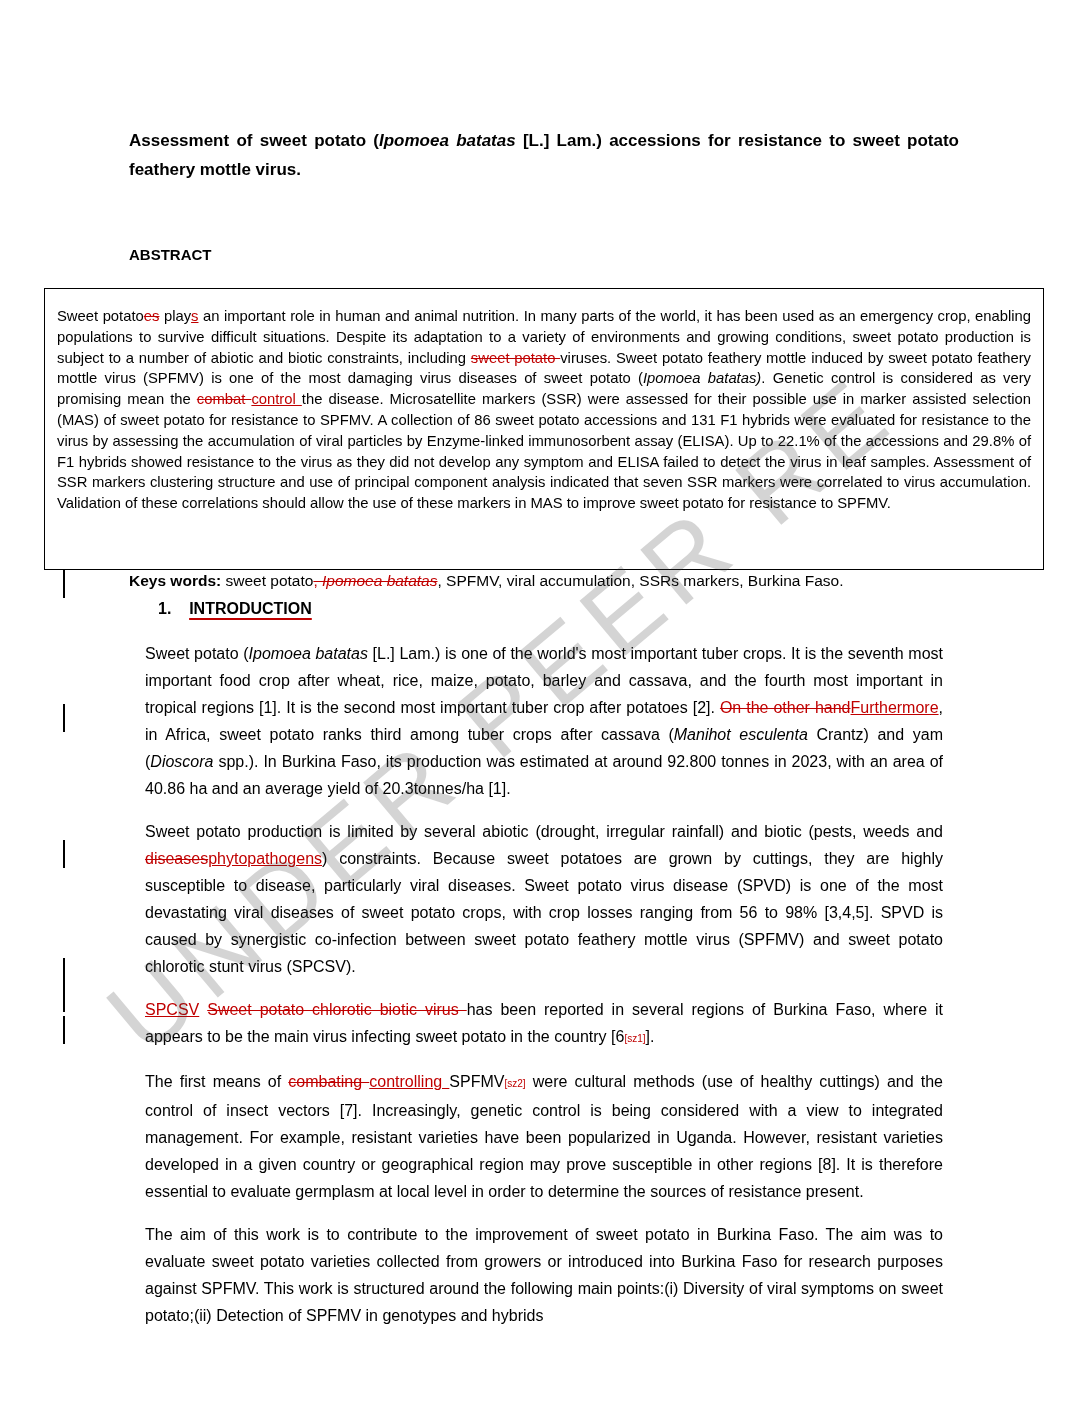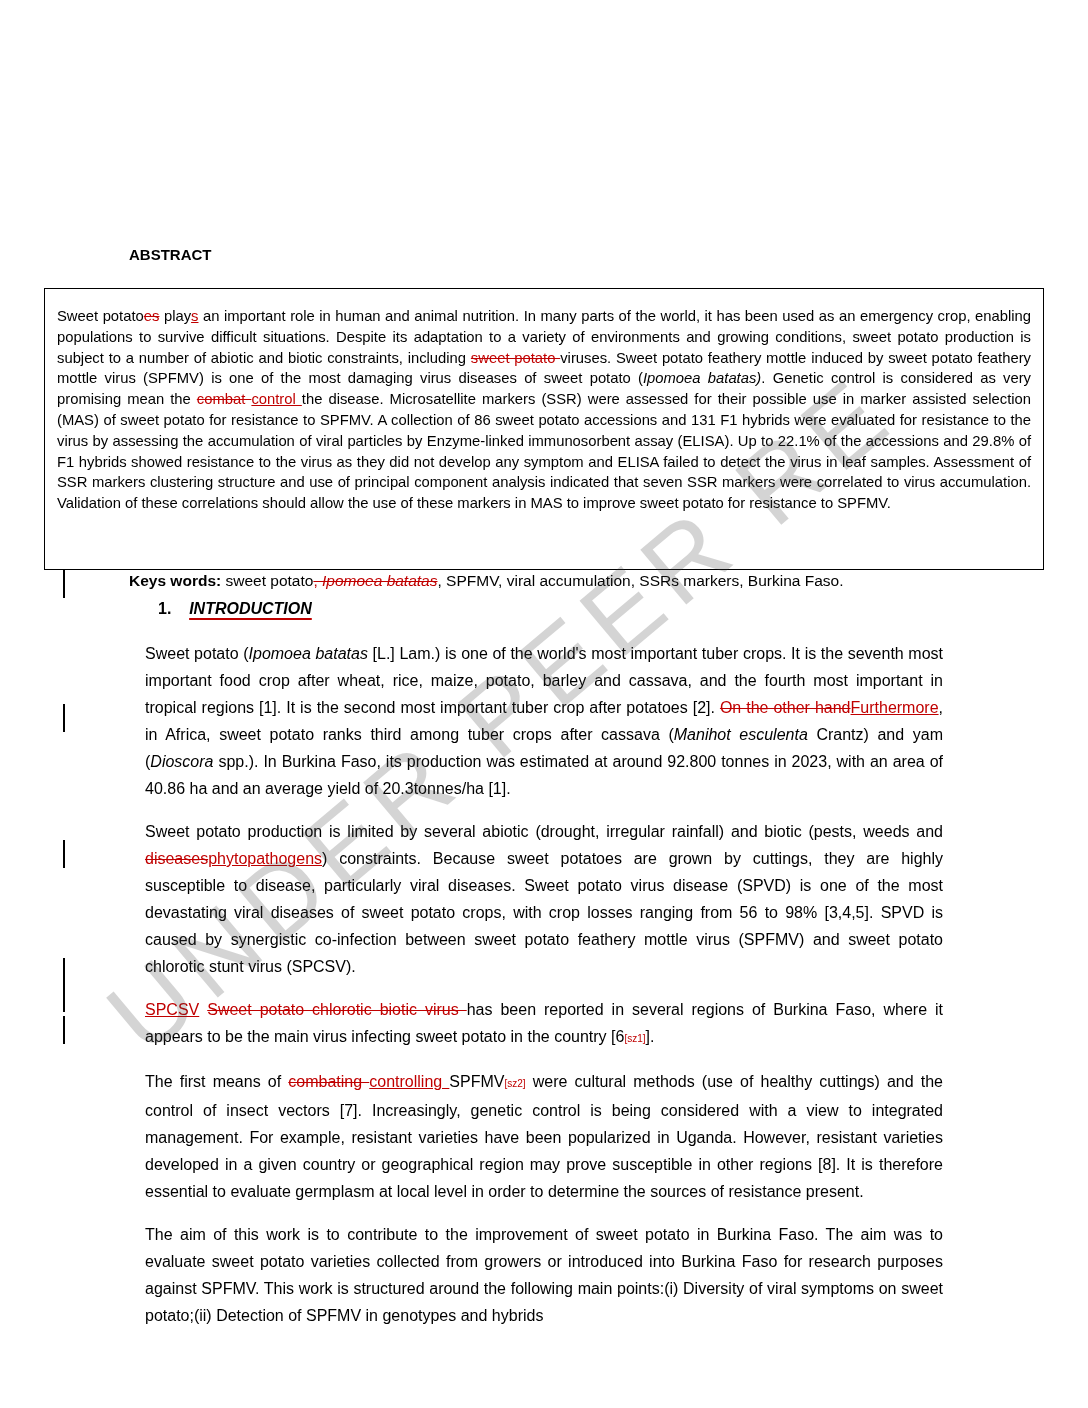--- a/index.html
+++ b/index.html
@@ -45,21 +45,21 @@
   }
   .body-text p { margin:16px; }
   
   .b   { font-weight:bold; }
   .i   { font-style:italic; }
   .bi  { font-weight:bold; font-style:italic; }
   .del { color:#C00000; text-decoration:line-through; }
   .deli{ color:#C00000; text-decoration:line-through; font-style:italic; }
   .ins { color:#C00000; text-decoration:underline; }
   .cm  { color:#C00000; font-size:10px; }
-  .rul { text-decoration:underline; text-decoration-color:#C00000; text-decoration-thickness:2px; text-underline-offset:4px;font-style:italic; }
+  .rul { text-decoration:underline; text-decoration-color:#C00000; text-decoration-thickness:2px; text-underline-offset:4px; }
   .watermark {
     position:absolute; left:85px; top:985px;
     transform:rotate(-40deg); transform-origin:left top;
     font-size:104px; letter-spacing:10px; white-space:nowrap;
     color:rgba(60,60,60,0.22);
     pointer-events:none; z-index:5;
   }
   .change-bar { position:absolute; left:63px; width:2px; background:#000; }
 </style>
 </head>
@@ -68,20 +68,21 @@
 <div class="page">
 
   <div class="watermark">UNDER PEER RE</div>
 
   <div class="change-bar" style="top:570px;height:28px;"></div>
   <div class="change-bar" style="top:704px;height:28px;"></div>
   <div class="change-bar" style="top:840px;height:28px;"></div>
   <div class="change-bar" style="top:958px;height:54px;"></div>
   <div class="change-bar" style="top:1016px;height:28px;"></div>
 
+  <h1 class="title"><span class="b">Assessment of sweet potato (</span><span class="bi">Ipomoea batatas</span><span class="b"> [L.] Lam.) accessions for resistance to sweet potato feathery mottle virus.</span></h1>
 
   <h2 class="abstract-heading">ABSTRACT</h2>
 
   <div class="abstract-box">
     <p><span>Sweet potato</span><span class="del">es</span><span> play</span><span class="ins">s</span><span> an important role in human and animal nutrition. In many parts of the world, it has been used as an emergency crop, enabling populations to survive difficult situations. Despite its adaptation to a variety of environments and growing conditions, sweet potato production is subject to a number of abiotic and biotic constraints, including </span><span class="del">sweet potato </span><span>viruses. Sweet potato feathery mottle induced by sweet potato feathery mottle virus (SPFMV) is one of the most damaging virus diseases of sweet potato (</span><span class="i">Ipomoea batatas)</span><span>. Genetic control is considered as very promising mean the </span><span class="del">combat </span><span class="ins">control </span><span>the disease. Microsatellite markers (SSR) were assessed for their possible use in marker assisted selection (MAS) of sweet potato for resistance to SPFMV. A collection of 86 sweet potato accessions and 131 F1 hybrids were evaluated for resistance to the virus by assessing the accumulation of viral particles by Enzyme-linked immunosorbent assay (ELISA). Up to 22.1% of the accessions and 29.8% of F1 hybrids showed resistance to the virus as they did not develop any symptom and ELISA failed to detect the virus in leaf samples. Assessment of SSR markers clustering structure and use of principal component analysis indicated that seven SSR markers were correlated to virus accumulation. Validation of these correlations should allow the use of these markers in MAS to improve sweet potato for resistance to SPFMV.</span></p>
   </div>
 
   <p class="keywords"><span class="b">Keys words:</span><span> sweet potato</span><span class="del">, </span><span class="deli">Ipomoea batatas</span><span>, SPFMV, viral accumulation, SSRs markers, Burkina Faso.</span></p>
 
   <h3 class="intro-heading"><span class="b">1.</span><span>&nbsp;&nbsp;&nbsp;&nbsp;</span><span class="b rul">INTRODUCTION</span></h3>

